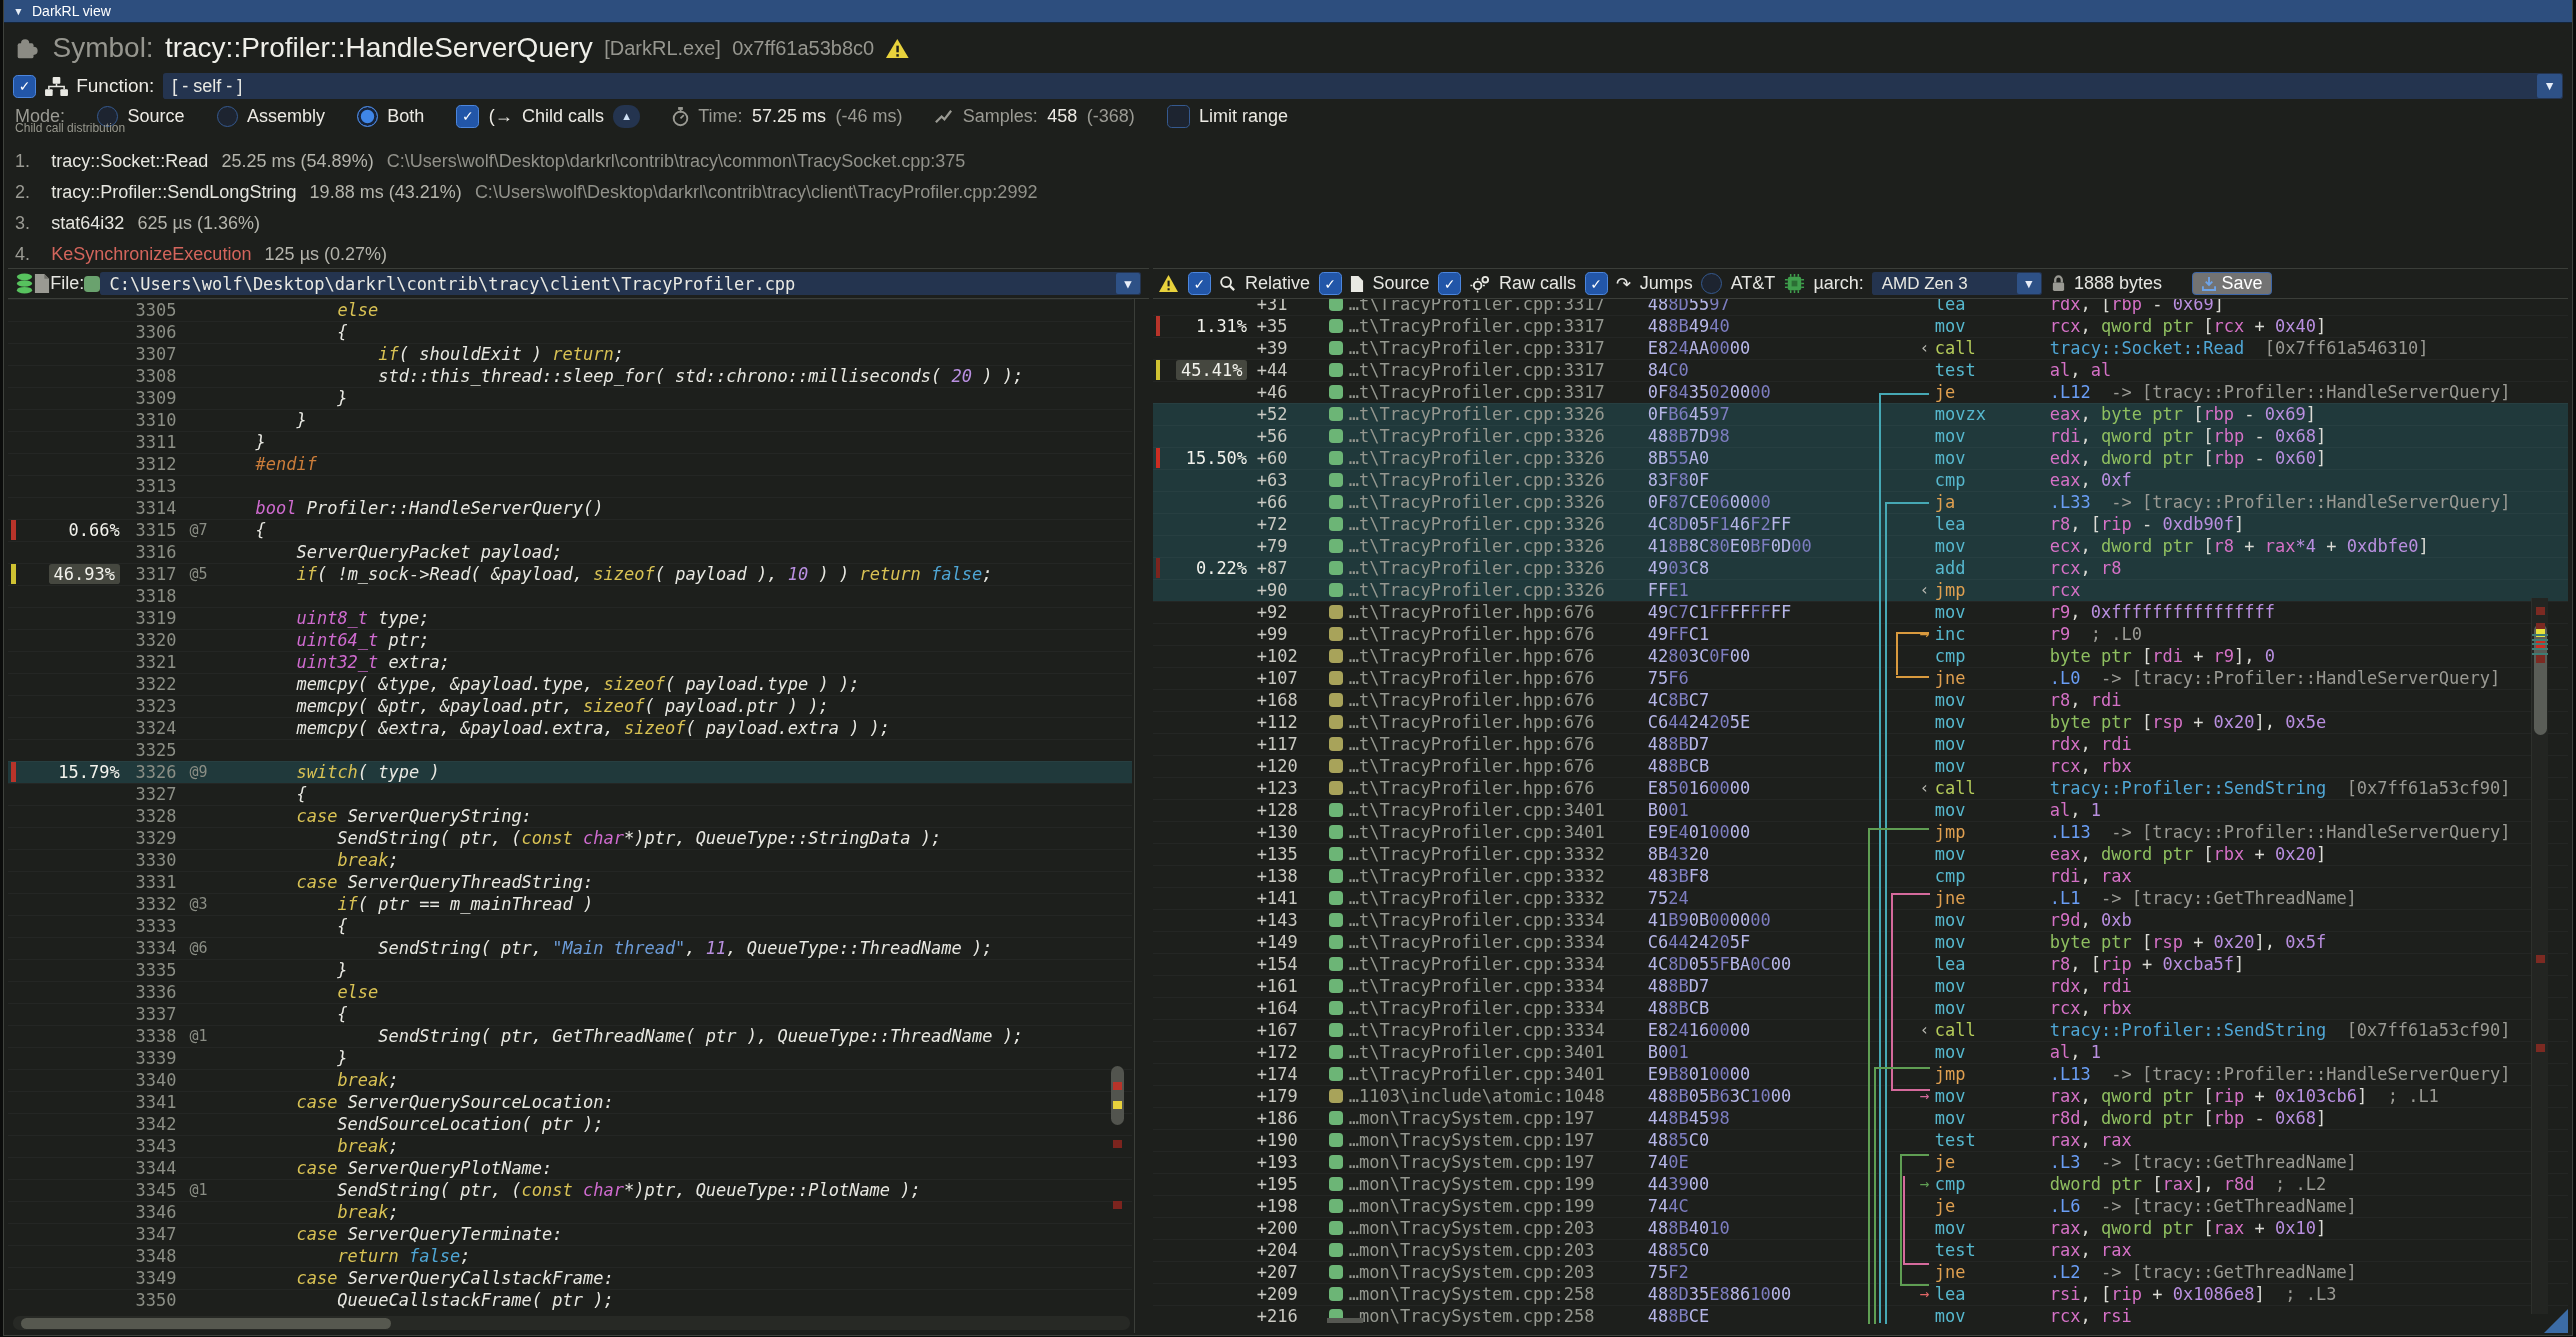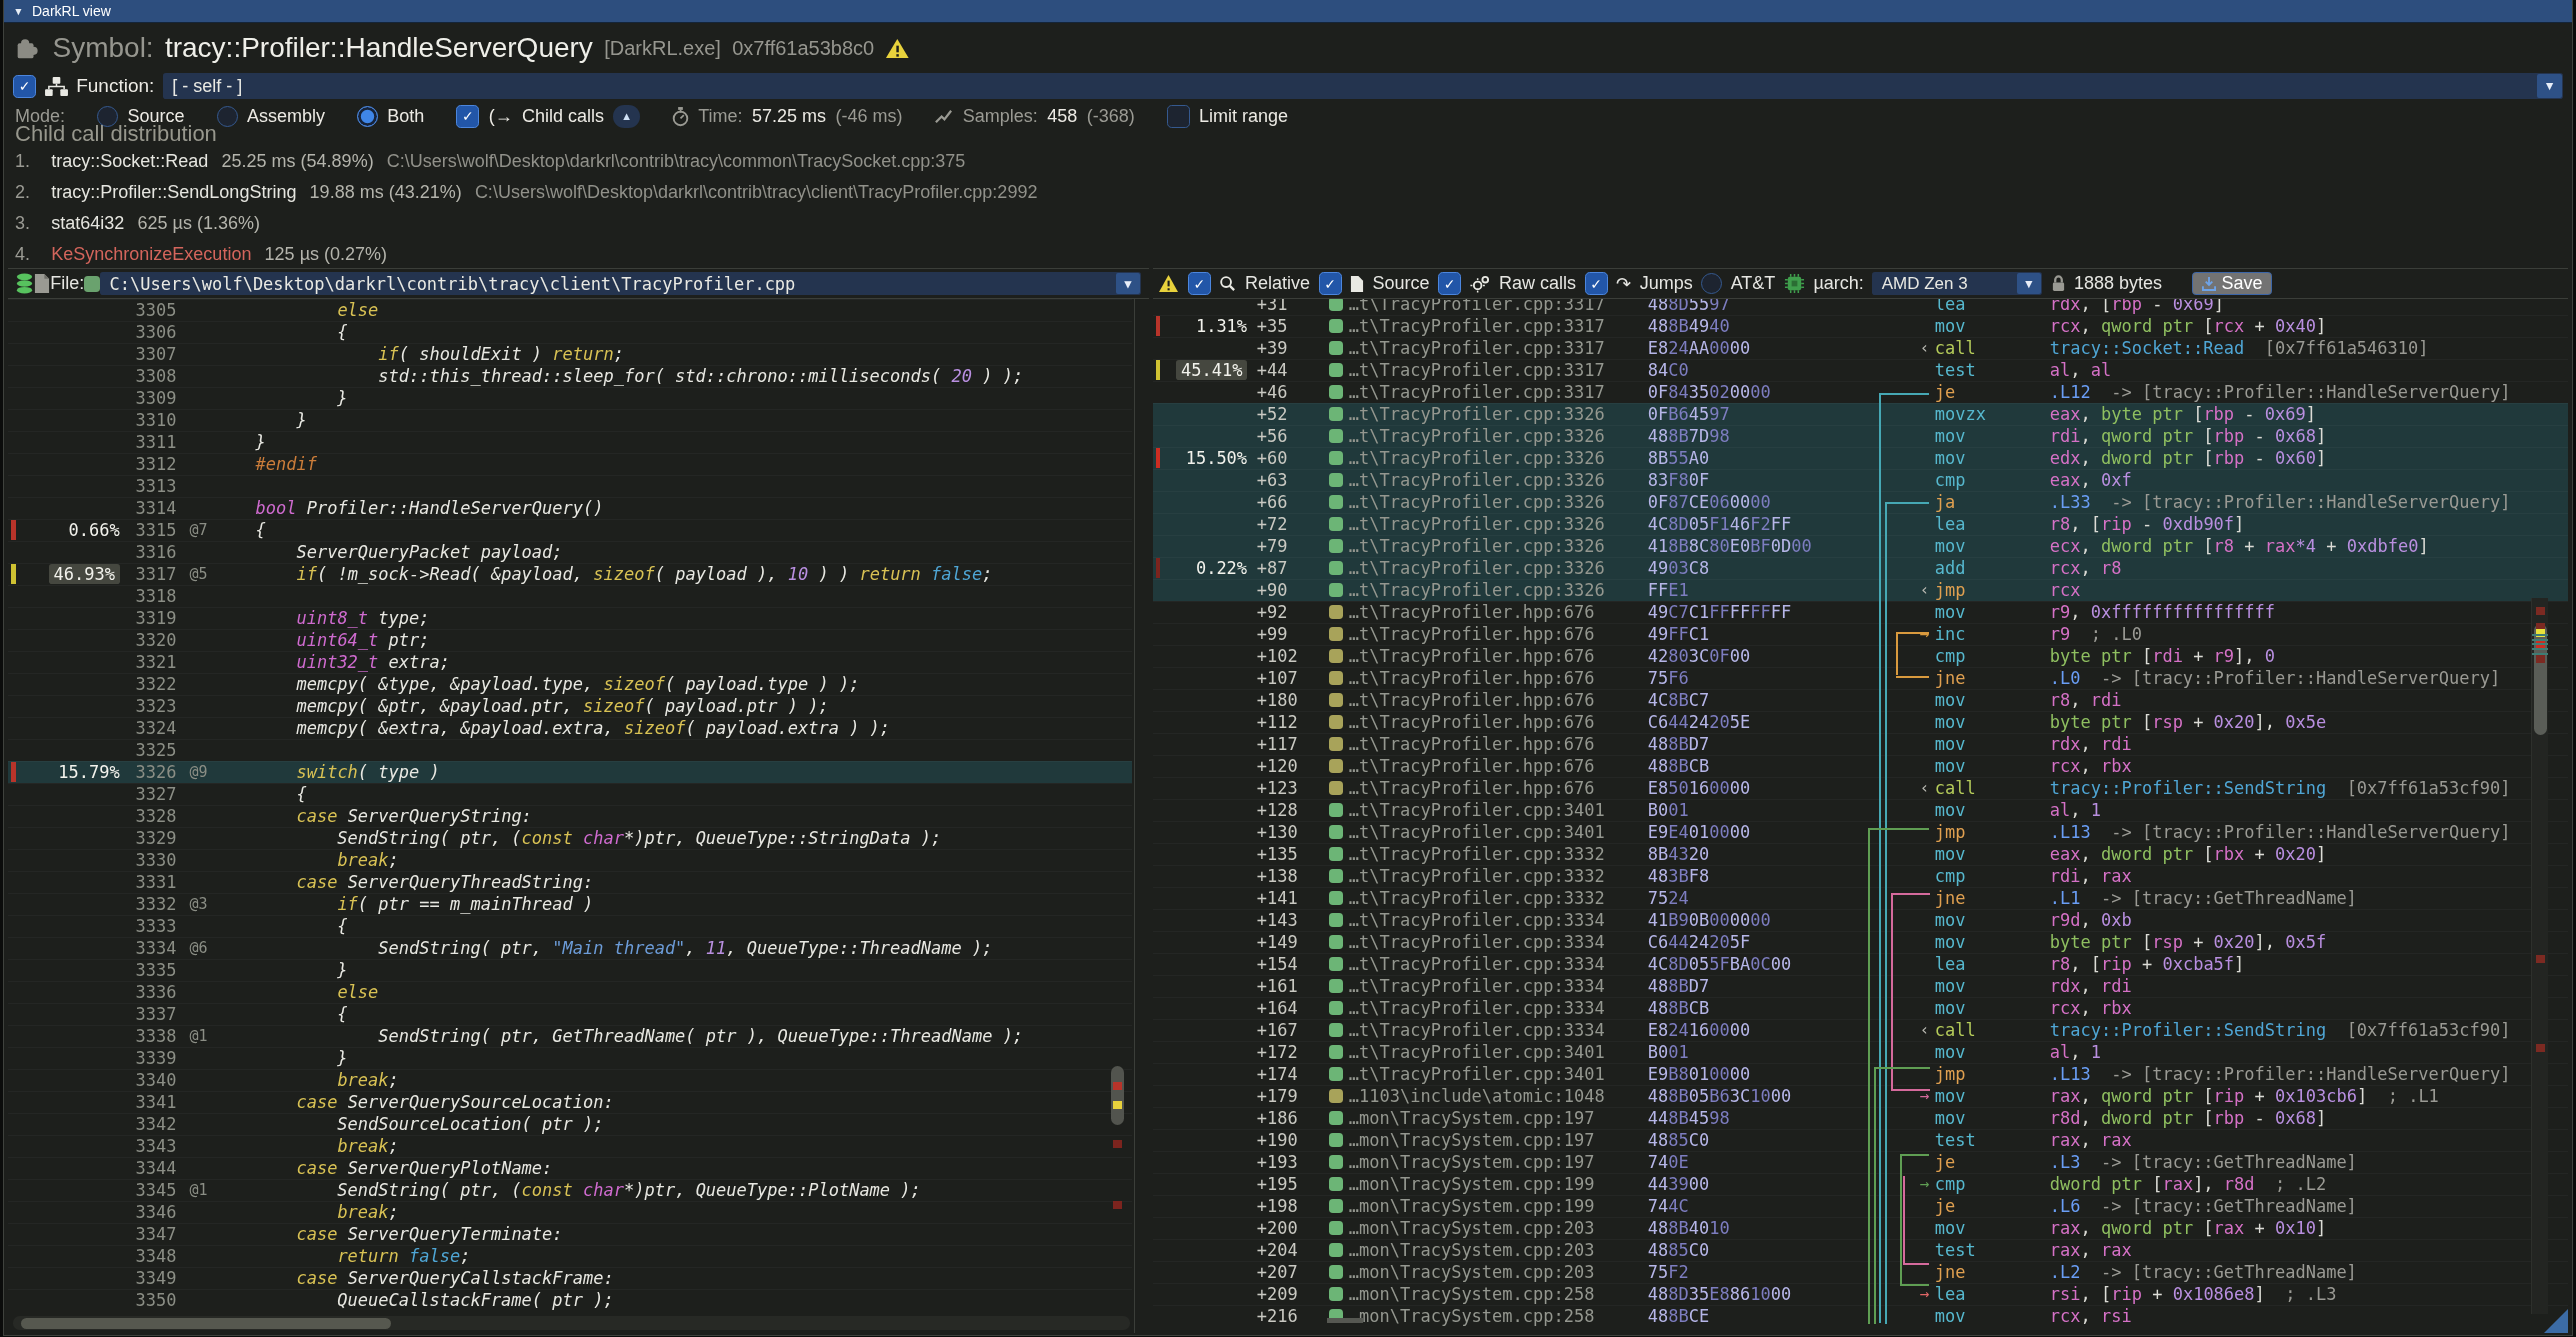--- a/index.html
+++ b/index.html
@@ -33,21 +33,21 @@
   .radio.on{background:#3f86e8;border-color:#4c86dd;box-shadow:inset 0 0 0 2.8px #16233a;}
   
   .moderow{position:absolute;left:11.3px;top:102px;height:28px;display:flex;align-items:center;
            gap:9.4px;font-size:18px;color:#eceae4;}
   .dim{color:#9a9a93;}
   .mgap{width:13.2px;}
   .upbtn{width:26.4px;height:23px;background:#24344f;border-radius:11.3px;display:flex;align-items:center;
          justify-content:center;color:#cfe0f5;font-size:11.3px;}
   
   .childwrap{position:absolute;left:11.3px;top:121px;right:9.4px;height:147px;overflow:hidden;}
-  .childtitle{color:#97978d;font-size:22px;height:24.6px;}
+  .childtitle{color:#97978d;font-size:12px;height:24.6px;}
   .childitem{height:31px;display:flex;align-items:center;gap:13.2px;font-size:18px;}
   .ci-idx{color:#9a9a93;width:23px;}
   .ci-name{color:#e6e6e0;}
   .ci-name.red{color:#d4655c;}
   .ci-time{color:#b4b4ac;}
   .ci-path{color:#91918a;}
   
   .filebar{position:absolute;left:3.8px;top:268px;width:1126px;height:29px;border-top:0.9px solid #3b3e39;
            border-bottom:0.9px solid #3b3e39;display:flex;align-items:center;gap:0;padding:0 7.6px;font-size:18px;}
   .greensq{width:16px;height:16px;border-radius:3.8px;background:#6aa26e;flex:none;}
@@ -419,21 +419,21 @@
         <div class="arow hl"><span class="aaddr">+63</span><span class="asq sq-green"></span><span class="aloc">…t\TracyProfiler.cpp:3326</span><span class="abytes"><span class="by0">83</span><span class="by1">F8</span><span class="by0">0F</span></span><span class="amn mn-m">cmp</span><span class="aops"><span class="tk-r">eax</span><span class="tk-b">, </span><span class="tk-n">0xf</span></span></div>
         <div class="arow hl"><span class="aaddr">+66</span><span class="asq sq-green"></span><span class="aloc">…t\TracyProfiler.cpp:3326</span><span class="abytes"><span class="by0">0F</span><span class="by1">87</span><span class="by0">CE</span><span class="by1">06</span><span class="by0">00</span><span class="by1">00</span></span><span class="amn mn-j">ja</span><span class="aops"><span class="tk-l">.L33</span><span class="tk-d">  -&gt; [tracy::Profiler::HandleServerQuery]</span></span></div>
         <div class="arow hl"><span class="aaddr">+72</span><span class="asq sq-green"></span><span class="aloc">…t\TracyProfiler.cpp:3326</span><span class="abytes"><span class="by0">4C</span><span class="by1">8D</span><span class="by0">05</span><span class="by1">F1</span><span class="by0">46</span><span class="by1">F2</span><span class="by0">FF</span></span><span class="amn mn-m">lea</span><span class="aops"><span class="tk-r">r8</span><span class="tk-b">, [</span><span class="tk-r">rip</span><span class="tk-b"> - </span><span class="tk-n">0xdb90f</span><span class="tk-b">]</span></span></div>
         <div class="arow hl"><span class="aaddr">+79</span><span class="asq sq-green"></span><span class="aloc">…t\TracyProfiler.cpp:3326</span><span class="abytes"><span class="by0">41</span><span class="by1">8B</span><span class="by0">8C</span><span class="by1">80</span><span class="by0">E0</span><span class="by1">BF</span><span class="by0">0D</span><span class="by1">00</span></span><span class="amn mn-m">mov</span><span class="aops"><span class="tk-r">ecx</span><span class="tk-b">, </span><span class="tk-g">dword ptr</span><span class="tk-b"> [</span><span class="tk-r">r8</span><span class="tk-b"> + </span><span class="tk-r">rax</span><span class="tk-n">*4</span><span class="tk-b"> + </span><span class="tk-n">0xdbfe0</span><span class="tk-b">]</span></span></div>
         <div class="arow hl"><span class="abar bar-darkred"></span><span class="apct"><span>0.22%</span></span><span class="aaddr">+87</span><span class="asq sq-green"></span><span class="aloc">…t\TracyProfiler.cpp:3326</span><span class="abytes"><span class="by0">49</span><span class="by1">03</span><span class="by0">C8</span></span><span class="amn mn-m">add</span><span class="aops"><span class="tk-r">rcx</span><span class="tk-b">, </span><span class="tk-r">r8</span></span></div>
         <div class="arow hl"><span class="aaddr">+90</span><span class="asq sq-green"></span><span class="aloc">…t\TracyProfiler.cpp:3326</span><span class="abytes"><span class="by0">FF</span><span class="by1">E1</span></span><span class="apre" style="color: rgb(185, 185, 178);">‹</span><span class="amn mn-j">jmp</span><span class="aops"><span class="tk-r">rcx</span></span></div>
         <div class="arow"><span class="aaddr">+92</span><span class="asq sq-olive"></span><span class="aloc">…t\TracyProfiler.hpp:676</span><span class="abytes"><span class="by0">49</span><span class="by1">C7</span><span class="by0">C1</span><span class="by1">FF</span><span class="by0">FF</span><span class="by1">FF</span><span class="by0">FF</span></span><span class="amn mn-m">mov</span><span class="aops"><span class="tk-r">r9</span><span class="tk-b">, </span><span class="tk-n">0xffffffffffffffff</span></span></div>
         <div class="arow"><span class="aaddr">+99</span><span class="asq sq-olive"></span><span class="aloc">…t\TracyProfiler.hpp:676</span><span class="abytes"><span class="by0">49</span><span class="by1">FF</span><span class="by0">C1</span></span><span class="apre" style="color: rgb(217, 154, 62);">→</span><span class="amn mn-m">inc</span><span class="aops"><span class="tk-r">r9</span><span class="tk-b">  </span><span class="tk-c">; .L0</span></span></div>
         <div class="arow"><span class="aaddr">+102</span><span class="asq sq-olive"></span><span class="aloc">…t\TracyProfiler.hpp:676</span><span class="abytes"><span class="by0">42</span><span class="by1">80</span><span class="by0">3C</span><span class="by1">0F</span><span class="by0">00</span></span><span class="amn mn-m">cmp</span><span class="aops"><span class="tk-g">byte ptr</span><span class="tk-b"> [</span><span class="tk-r">rdi</span><span class="tk-b"> + </span><span class="tk-r">r9</span><span class="tk-b">], </span><span class="tk-n">0</span></span></div>
         <div class="arow"><span class="aaddr">+107</span><span class="asq sq-olive"></span><span class="aloc">…t\TracyProfiler.hpp:676</span><span class="abytes"><span class="by0">75</span><span class="by1">F6</span></span><span class="amn mn-j">jne</span><span class="aops"><span class="tk-l">.L0</span><span class="tk-d">  -&gt; [tracy::Profiler::HandleServerQuery]</span></span></div>
-        <div class="arow"><span class="aaddr">+180</span><span class="asq sq-olive"></span><span class="aloc">…t\TracyProfiler.hpp:676</span><span class="abytes"><span class="by0">4C</span><span class="by1">8B</span><span class="by0">C7</span></span><span class="amn mn-m">mov</span><span class="aops"><span class="tk-r">r8</span><span class="tk-b">, </span><span class="tk-r">rdi</span></span></div>
+        <div class="arow"><span class="aaddr">+168</span><span class="asq sq-olive"></span><span class="aloc">…t\TracyProfiler.hpp:676</span><span class="abytes"><span class="by0">4C</span><span class="by1">8B</span><span class="by0">C7</span></span><span class="amn mn-m">mov</span><span class="aops"><span class="tk-r">r8</span><span class="tk-b">, </span><span class="tk-r">rdi</span></span></div>
         <div class="arow"><span class="aaddr">+112</span><span class="asq sq-olive"></span><span class="aloc">…t\TracyProfiler.hpp:676</span><span class="abytes"><span class="by0">C6</span><span class="by1">44</span><span class="by0">24</span><span class="by1">20</span><span class="by0">5E</span></span><span class="amn mn-m">mov</span><span class="aops"><span class="tk-g">byte ptr</span><span class="tk-b"> [</span><span class="tk-r">rsp</span><span class="tk-b"> + </span><span class="tk-n">0x20</span><span class="tk-b">], </span><span class="tk-n">0x5e</span></span></div>
         <div class="arow"><span class="aaddr">+117</span><span class="asq sq-olive"></span><span class="aloc">…t\TracyProfiler.hpp:676</span><span class="abytes"><span class="by0">48</span><span class="by1">8B</span><span class="by0">D7</span></span><span class="amn mn-m">mov</span><span class="aops"><span class="tk-r">rdx</span><span class="tk-b">, </span><span class="tk-r">rdi</span></span></div>
         <div class="arow"><span class="aaddr">+120</span><span class="asq sq-olive"></span><span class="aloc">…t\TracyProfiler.hpp:676</span><span class="abytes"><span class="by0">48</span><span class="by1">8B</span><span class="by0">CB</span></span><span class="amn mn-m">mov</span><span class="aops"><span class="tk-r">rcx</span><span class="tk-b">, </span><span class="tk-r">rbx</span></span></div>
         <div class="arow"><span class="aaddr">+123</span><span class="asq sq-olive"></span><span class="aloc">…t\TracyProfiler.hpp:676</span><span class="abytes"><span class="by0">E8</span><span class="by1">50</span><span class="by0">16</span><span class="by1">00</span><span class="by0">00</span></span><span class="apre" style="color: rgb(185, 185, 178);">‹</span><span class="amn mn-c">call</span><span class="aops"><span class="tk-f">tracy::Profiler::SendString</span><span class="tk-b">  </span><span class="tk-d">[0x7ff61a53cf90]</span></span></div>
         <div class="arow"><span class="aaddr">+128</span><span class="asq sq-green"></span><span class="aloc">…t\TracyProfiler.cpp:3401</span><span class="abytes"><span class="by0">B0</span><span class="by1">01</span></span><span class="amn mn-m">mov</span><span class="aops"><span class="tk-r">al</span><span class="tk-b">, </span><span class="tk-n">1</span></span></div>
         <div class="arow"><span class="aaddr">+130</span><span class="asq sq-green"></span><span class="aloc">…t\TracyProfiler.cpp:3401</span><span class="abytes"><span class="by0">E9</span><span class="by1">E4</span><span class="by0">01</span><span class="by1">00</span><span class="by0">00</span></span><span class="amn mn-j">jmp</span><span class="aops"><span class="tk-l">.L13</span><span class="tk-d">  -&gt; [tracy::Profiler::HandleServerQuery]</span></span></div>
         <div class="arow"><span class="aaddr">+135</span><span class="asq sq-green"></span><span class="aloc">…t\TracyProfiler.cpp:3332</span><span class="abytes"><span class="by0">8B</span><span class="by1">43</span><span class="by0">20</span></span><span class="amn mn-m">mov</span><span class="aops"><span class="tk-r">eax</span><span class="tk-b">, </span><span class="tk-g">dword ptr</span><span class="tk-b"> [</span><span class="tk-r">rbx</span><span class="tk-b"> + </span><span class="tk-n">0x20</span><span class="tk-b">]</span></span></div>
         <div class="arow"><span class="aaddr">+138</span><span class="asq sq-green"></span><span class="aloc">…t\TracyProfiler.cpp:3332</span><span class="abytes"><span class="by0">48</span><span class="by1">3B</span><span class="by0">F8</span></span><span class="amn mn-m">cmp</span><span class="aops"><span class="tk-r">rdi</span><span class="tk-b">, </span><span class="tk-r">rax</span></span></div>
         <div class="arow"><span class="aaddr">+141</span><span class="asq sq-green"></span><span class="aloc">…t\TracyProfiler.cpp:3332</span><span class="abytes"><span class="by0">75</span><span class="by1">24</span></span><span class="amn mn-j">jne</span><span class="aops"><span class="tk-l">.L1</span><span class="tk-d">  -&gt; [tracy::GetThreadName]</span></span></div>
         <div class="arow"><span class="aaddr">+143</span><span class="asq sq-green"></span><span class="aloc">…t\TracyProfiler.cpp:3334</span><span class="abytes"><span class="by0">41</span><span class="by1">B9</span><span class="by0">0B</span><span class="by1">00</span><span class="by0">00</span><span class="by1">00</span></span><span class="amn mn-m">mov</span><span class="aops"><span class="tk-r">r9d</span><span class="tk-b">, </span><span class="tk-n">0xb</span></span></div>

